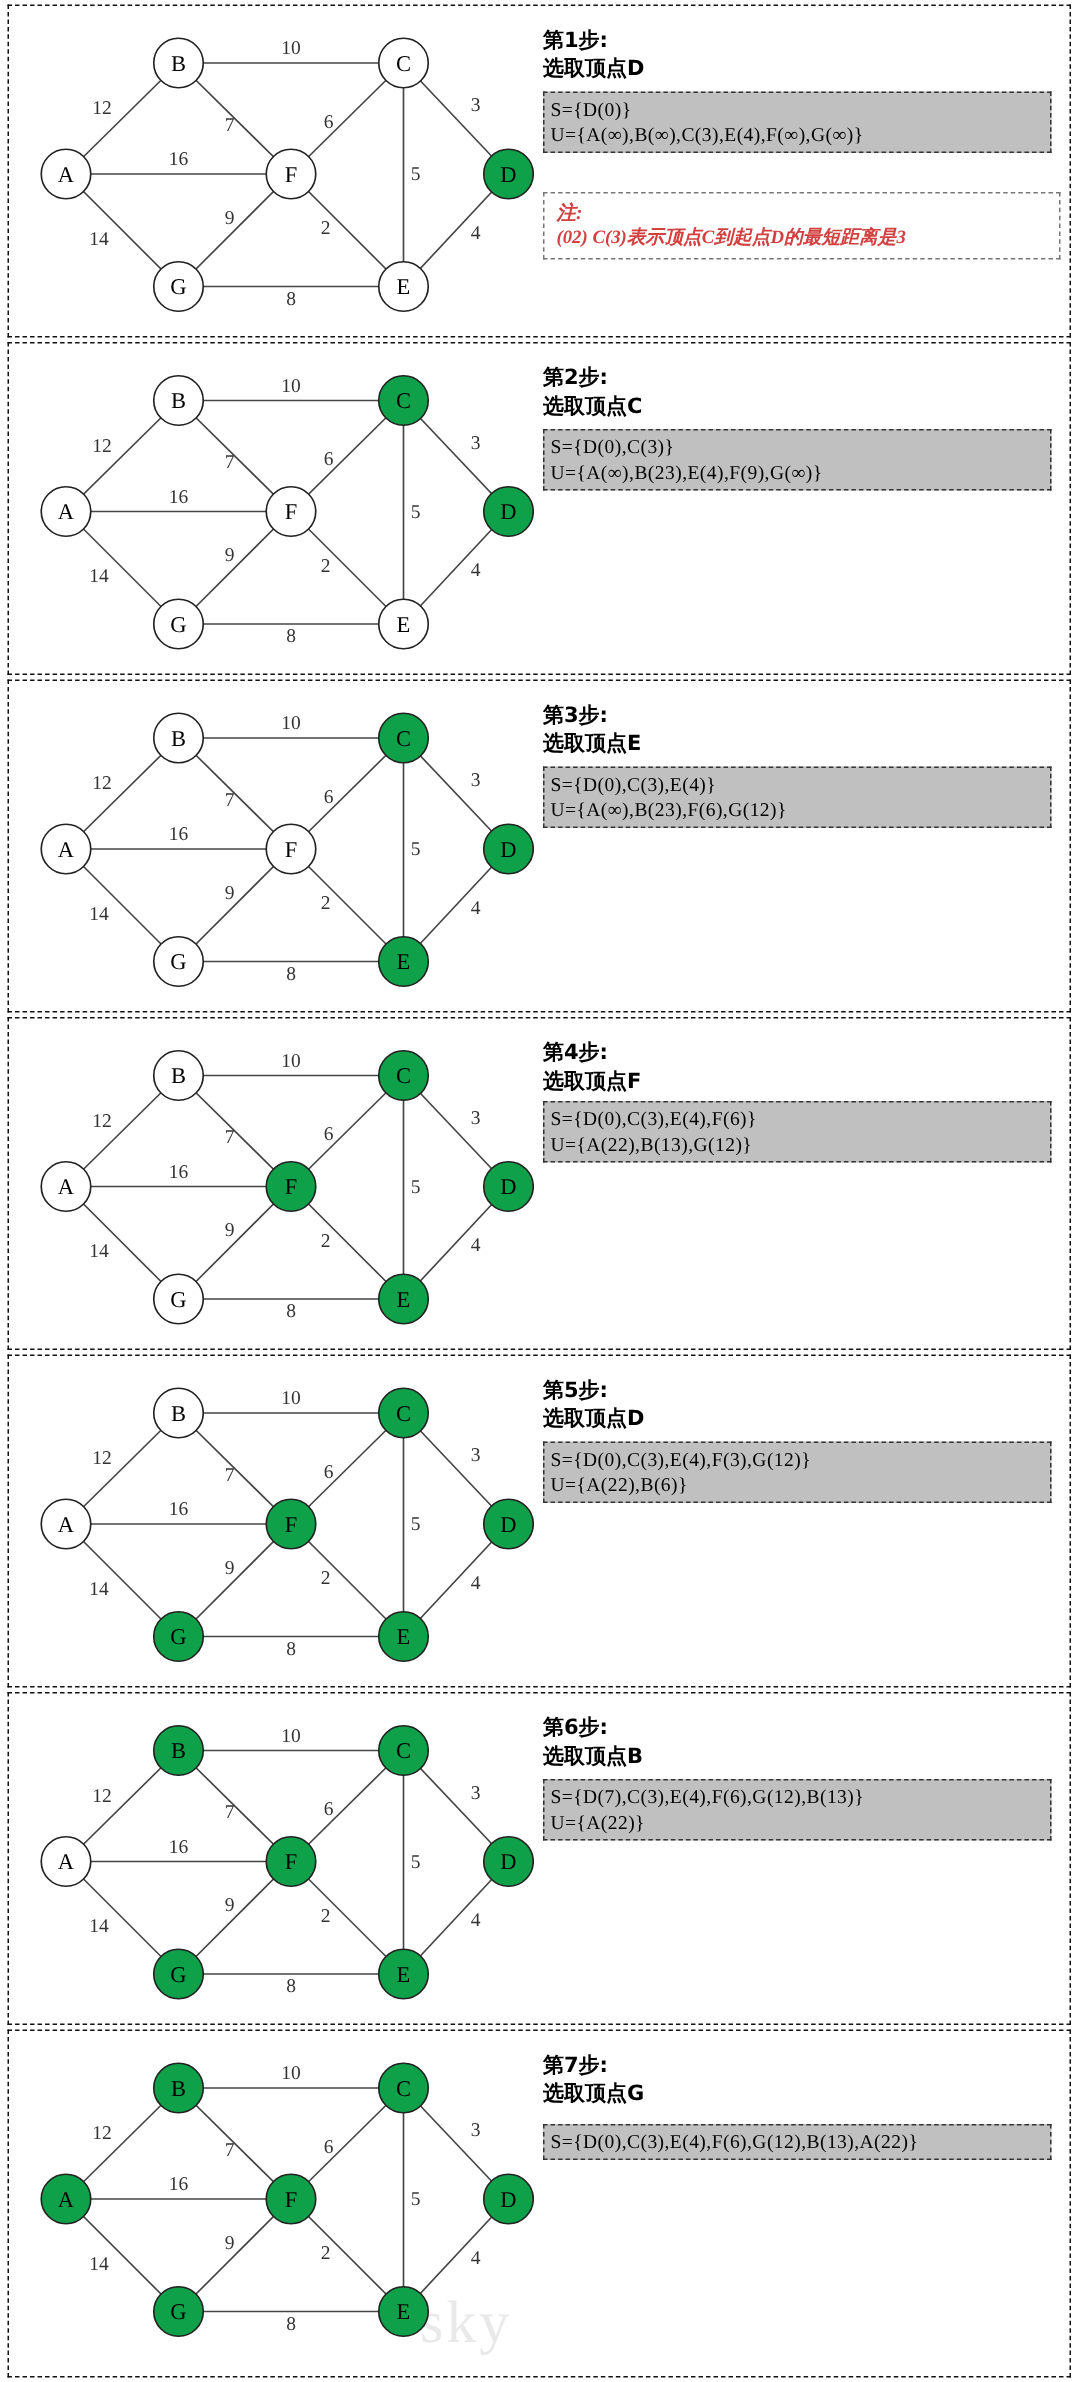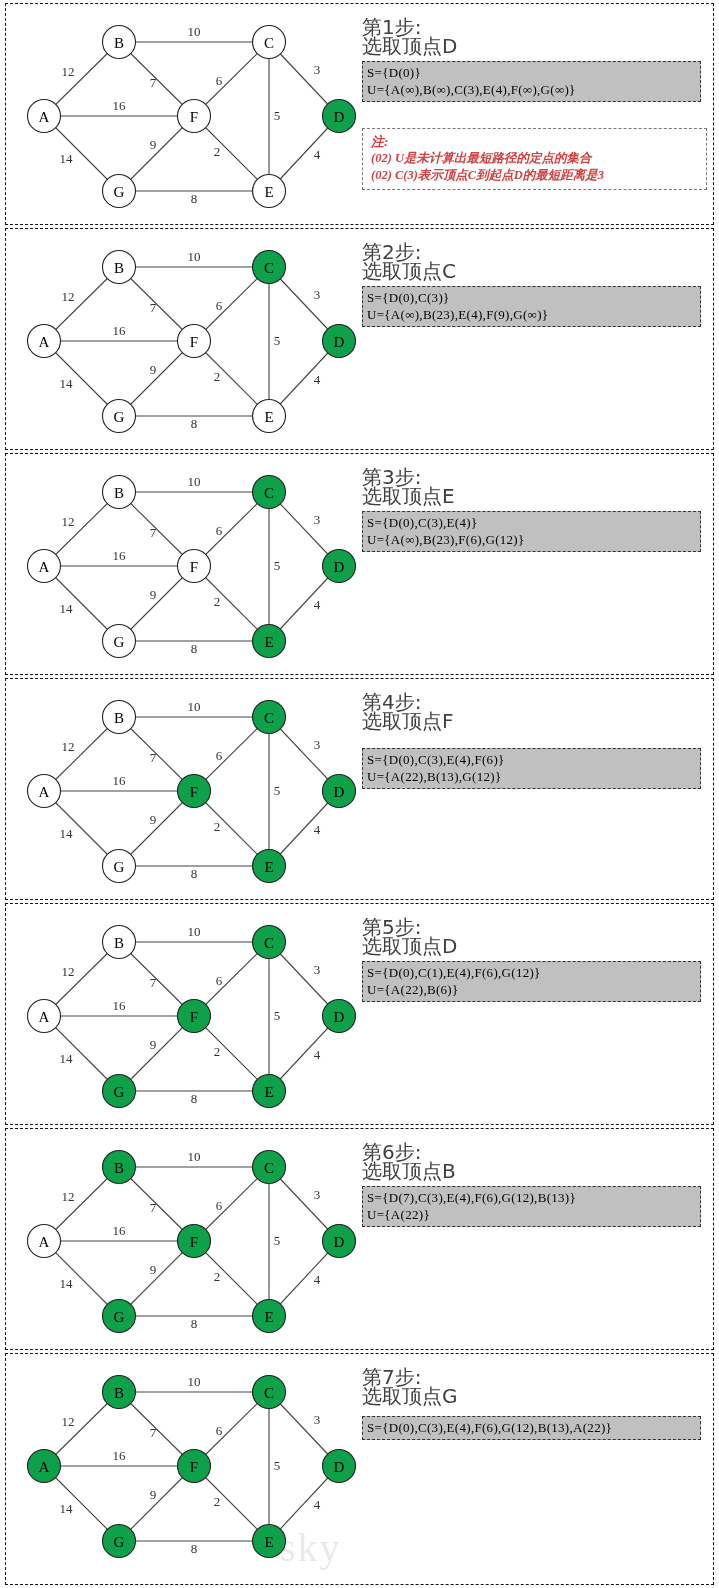--- a/index.html
+++ b/index.html
@@ -3,22 +3,22 @@
 <meta charset="utf-8">
 <style>
   html,body{margin:0;padding:0;background:#fff;}
   body{width:719px;height:1588px;font-family:"Liberation Serif",serif;}
   .page{position:relative;width:719px;height:1588px;background:#ffffff;overflow:hidden;}
   .watermark{position:absolute;left:280px;top:1500px;font-size:40px;color:#e9e9e9;
              font-family:"Liberation Serif",serif;letter-spacing:2px;user-select:none;margin-top:24px;}
   .panel{position:absolute;left:5px;width:709px;border:1.5px dashed #111;box-sizing:border-box;background:transparent;}
   .graph{position:absolute;left:0px;top:0px;width:350px;height:225px;}
   .side{position:absolute;left:352px;top:0px;width:355px;height:225px;}
-  .step-title{position:absolute;left:4px;top:14px;font-size:20px;color:#404040;line-height:19px;white-space:pre-line;
-              font-family:"DejaVu Sans","Liberation Sans",sans-serif;}
+  .step-title{position:absolute;left:4px;top:14px;font-size:14px;color:#000000;line-height:19px;white-space:pre-line;
+              font-family:"DejaVu Sans","Liberation Sans",sans-serif;font-weight:bold;}
   .setbox{position:absolute;left:4px;width:339px;background:#c0c0c0;border:1.5px dashed #333;
           box-sizing:border-box;padding:2px 4px 3px 4px;}
   .setbox div{font-size:13px;line-height:17px;color:#000;white-space:nowrap;
               font-family:"Liberation Serif",serif;letter-spacing:0.3px;}
   .notebox{position:absolute;left:4px;top:124px;width:345px;border:1.5px dashed #777;
            box-sizing:border-box;padding:4px 6px 5px 8px;background:transparent;}
   .notebox div{font-size:12.5px;line-height:17px;color:#d34040;font-style:italic;font-weight:bold;
                font-family:"Liberation Serif",serif;white-space:nowrap;}
   .notebox .nt{font-size:13px;}
   svg{display:block;}
@@ -74,21 +74,20 @@
         </svg>
         <div class="side">
           <div class="step-title">第1步:
 选取顶点D</div>
           <div class="setbox" style="top:57px">
             <div>S={D(0)}</div>
             <div>U={A(∞),B(∞),C(3),E(4),F(∞),G(∞)}</div>
           </div>
           <div class="notebox">
             <div class="nt">注:</div>
-            <div>(02)  U是未计算出最短路径的定点的集合</div>
             <div>(02)  C(3)表示顶点C到起点D的最短距离是3</div>
           </div>
         </div>
       </div>
       <div class="panel" style="top: 228px; height: 222px;">
         <svg class="graph" width="350" height="225" viewBox="0 0 350 225">
           <line x1="113" y1="38" x2="263" y2="38" stroke="#444444" stroke-width="1.1"></line>
           <line x1="38" y1="112" x2="113" y2="38" stroke="#444444" stroke-width="1.1"></line>
           <line x1="113" y1="38" x2="188" y2="112" stroke="#444444" stroke-width="1.1"></line>
           <line x1="263" y1="38" x2="188" y2="112" stroke="#444444" stroke-width="1.1"></line>
@@ -223,21 +222,21 @@
           <circle cx="263" cy="187" r="16.5" fill="#0fa04a" stroke="#222222" stroke-width="1.1"></circle>
           <text class="nodelbl" x="263" y="188">E</text>
           <circle cx="188" cy="112" r="16.5" fill="#0fa04a" stroke="#222222" stroke-width="1.1"></circle>
           <text class="nodelbl" x="188" y="113">F</text>
           <circle cx="113" cy="187" r="16.5" fill="#ffffff" stroke="#222222" stroke-width="1.1"></circle>
           <text class="nodelbl" x="113" y="188">G</text>
         </svg>
         <div class="side">
           <div class="step-title">第4步:
 选取顶点F</div>
-          <div class="setbox" style="top:69px">
+          <div class="setbox" style="top:55px">
             <div>S={D(0),C(3),E(4),F(6)}</div>
             <div>U={A(22),B(13),G(12)}</div>
           </div>
         </div>
       </div>
       <div class="panel" style="top: 903px; height: 222px;">
         <svg class="graph" width="350" height="225" viewBox="0 0 350 225">
           <line x1="113" y1="38" x2="263" y2="38" stroke="#444444" stroke-width="1.1"></line>
           <line x1="38" y1="112" x2="113" y2="38" stroke="#444444" stroke-width="1.1"></line>
           <line x1="113" y1="38" x2="188" y2="112" stroke="#444444" stroke-width="1.1"></line>
@@ -274,21 +273,21 @@
           <text class="nodelbl" x="263" y="188">E</text>
           <circle cx="188" cy="112" r="16.5" fill="#0fa04a" stroke="#222222" stroke-width="1.1"></circle>
           <text class="nodelbl" x="188" y="113">F</text>
           <circle cx="113" cy="187" r="16.5" fill="#0fa04a" stroke="#222222" stroke-width="1.1"></circle>
           <text class="nodelbl" x="113" y="188">G</text>
         </svg>
         <div class="side">
           <div class="step-title">第5步:
 选取顶点D</div>
           <div class="setbox" style="top:57px">
-            <div>S={D(0),C(1),E(4),F(6),G(12)}</div>
+            <div>S={D(0),C(3),E(4),F(3),G(12)}</div>
             <div>U={A(22),B(6)}</div>
           </div>
         </div>
       </div>
       <div class="panel" style="top: 1128px; height: 222px;">
         <svg class="graph" width="350" height="225" viewBox="0 0 350 225">
           <line x1="113" y1="38" x2="263" y2="38" stroke="#444444" stroke-width="1.1"></line>
           <line x1="38" y1="112" x2="113" y2="38" stroke="#444444" stroke-width="1.1"></line>
           <line x1="113" y1="38" x2="188" y2="112" stroke="#444444" stroke-width="1.1"></line>
           <line x1="263" y1="38" x2="188" y2="112" stroke="#444444" stroke-width="1.1"></line>

